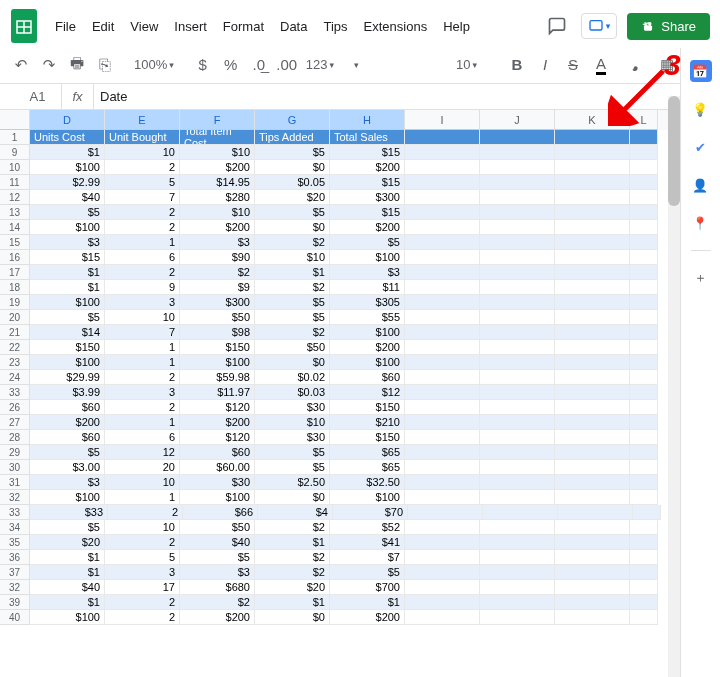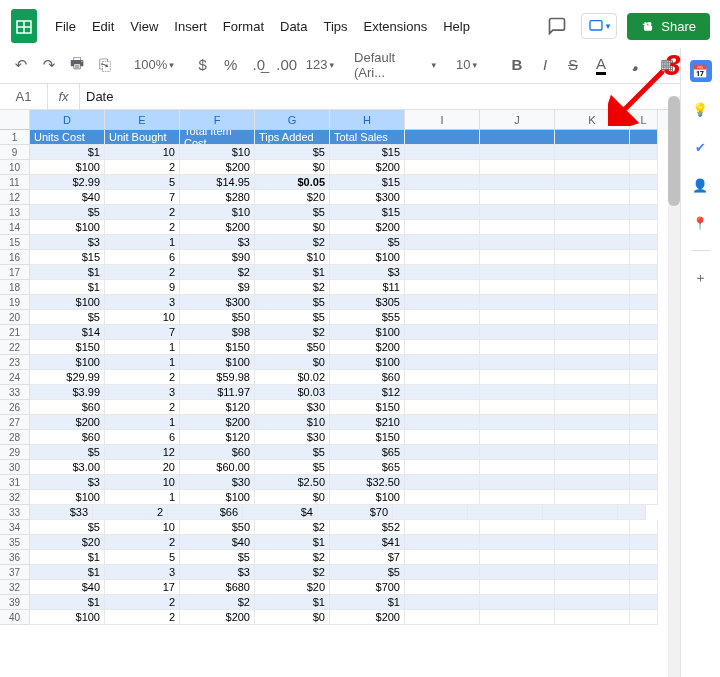--- a/index.html
+++ b/index.html
@@ -22,21 +22,21 @@
   
   
   .toolbar { display:flex; align-items:center; padding:4px 8px; gap:2px; border-bottom:1px solid #e0e0e0; height:38px;}
   .tbtn { min-width:26px; height:26px; display:flex; align-items:center; justify-content:center; color:#5f6368; cursor:pointer; font-size:15px; padding:0 3px;}
   .tsep { width:1px; height:20px; background:#e0e0e0; margin:0 4px;}
   .tdrop { display:flex; align-items:center; gap:2px; padding:0 4px; color:#5f6368; font-size:13px;}
   .tdrop .caret { font-size:9px; }
   
   
   .formula-bar { display:flex; align-items:center; height:26px; border-bottom:1px solid #e0e0e0; font-size:13px;}
-  .name-box { width:48px; text-align:center; color:#5f6368; border-right:1px solid #e0e0e0; height:100%; display:flex; align-items:center; justify-content:center;}
+  .name-box { width:48px; text-align:center; color:#5f6368; border-right:1px solid #e0e0e0; height:100%; display:flex; align-items:center; justify-content:center;margin-left:14px;}
   .fx { width:32px; text-align:center; color:#5f6368; font-style:italic; height:100%; display:flex; align-items:center; justify-content:center; border-right:1px solid #e0e0e0;}
   .formula-input { flex:1; padding:0 6px; color:#202124; }
   
   
   .grid-wrap { display:flex; }
   .grid { flex:1; }
   .col-headers { display:flex; height:20px; background:#f8f9fa;}
   .rownum-spacer { width:30px; background:#f8f9fa; border-right:1px solid #e0e0e0; border-bottom:1px solid #ccc;}
   .col-head { border-right:1px solid #e0e0e0; border-bottom:1px solid #ccc; display:flex; align-items:center; justify-content:center; color:#5f6368; font-size:11px; background:#f8f9fa;}
   .col-head.sel { background:#b3d7ff; color:#1967d2;}
@@ -125,21 +125,20 @@
   <div class="tbtn">$</div>
   <div class="tbtn">%</div>
   <div class="tbtn">.0̲</div>
   <div class="tbtn">.00</div>
   <div class="tdrop">
       <span>123</span>
       <span class="caret">▾</span>
     </div>
   <div class="tsep"></div>
   <div class="tdrop" style="min-width:90px">
-      <span>Default (Ari...</span>
       <span class="caret">▾</span>
     </div>
   <div class="tsep"></div>
   <div class="tdrop" style="min-width:40px">
       <span>10</span>
       <span class="caret">▾</span>
     </div>
   <div class="tsep"></div>
   <div class="tbtn" style="font-weight:bold">B</div>
   <div class="tbtn" style="font-style:italic">I</div>
@@ -218,21 +217,21 @@
           <div class="cell data" style="width: 75px;"></div>
           <div class="cell data" style="width: 75px;"></div>
           <div class="cell data" style="width: 75px;"></div>
           <div class="cell data" style="width: 28px;"></div>
         </div>
         <div class="row alt">
           <div class="rownum">11</div>
           <div class="cell data" style="width: 75px;">$2.99</div>
           <div class="cell data" style="width: 75px;">5</div>
           <div class="cell data" style="width: 75px;">$14.95</div>
-          <div class="cell data" style="width: 75px; font-weight: bold;">$0.05</div>
+          <div class="cell data" style="width: 75px;">$0.05</div>
           <div class="cell data" style="width: 75px;">$15</div>
           <div class="cell data" style="width: 75px;"></div>
           <div class="cell data" style="width: 75px;"></div>
           <div class="cell data" style="width: 75px;"></div>
           <div class="cell data" style="width: 28px;"></div>
         </div>
         <div class="row">
           <div class="rownum">12</div>
           <div class="cell data" style="width: 75px;">$40</div>
           <div class="cell data" style="width: 75px;">7</div>
@@ -479,21 +478,21 @@
           <div class="cell data" style="width: 75px;">$100</div>
           <div class="cell data" style="width: 75px;">$0</div>
           <div class="cell data" style="width: 75px;">$100</div>
           <div class="cell data" style="width: 75px;"></div>
           <div class="cell data" style="width: 75px;"></div>
           <div class="cell data" style="width: 75px;"></div>
           <div class="cell data" style="width: 28px;"></div>
         </div>
         <div class="row alt">
           <div class="rownum">33</div>
-          <div class="cell data" style="width: 63px;">$33</div>
+          <div class="cell data" style="width: 78px;">$33</div>
           <div class="cell data" style="width: 75px;">2</div>
           <div class="cell data" style="width: 75px;">$66</div>
           <div class="cell data" style="width: 75px;">$4</div>
           <div class="cell data" style="width: 75px;">$70</div>
           <div class="cell data" style="width: 75px;"></div>
           <div class="cell data" style="width: 75px;"></div>
           <div class="cell data" style="width: 75px;"></div>
           <div class="cell data" style="width: 28px;"></div>
         </div>
         <div class="row">

